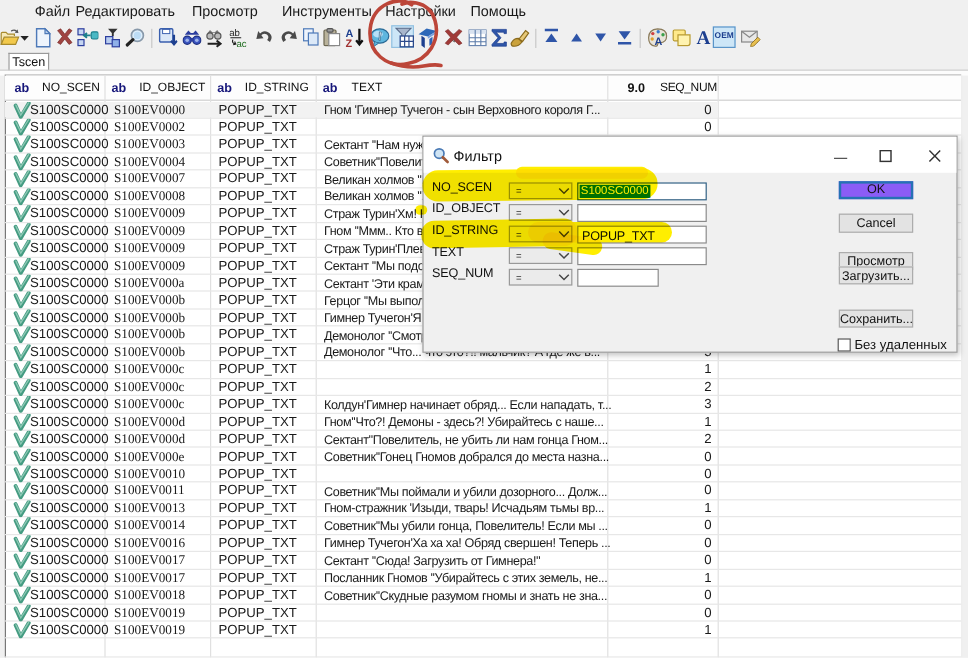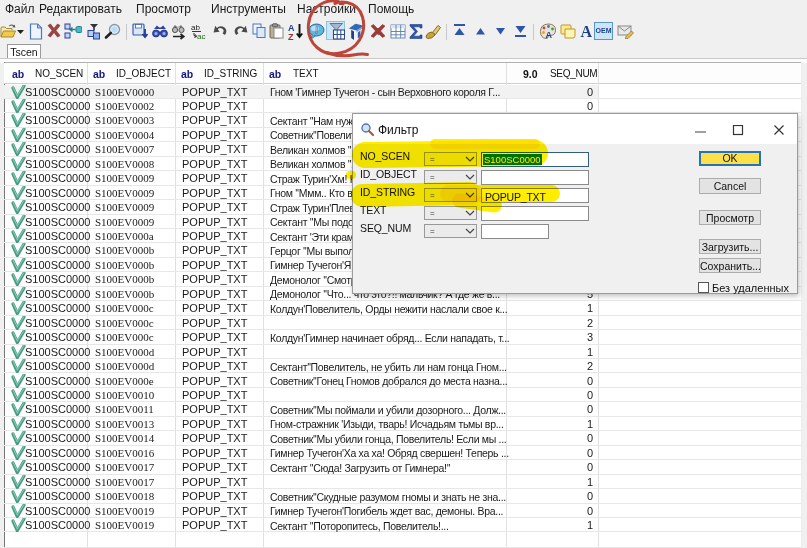--- a/index.html
+++ b/index.html
@@ -1,18 +1,18 @@
 <!DOCTYPE html>
 <html><head><meta charset="utf-8">
 <style>
 * { margin:0; padding:0; box-sizing:border-box; }
 html,body { width:807px; height:548px; overflow:hidden; background:#f0f0f0;
   font-family:"Liberation Sans",sans-serif; position:relative; }
 .menubar { position:absolute; left:0; top:0; width:807px; height:19px; background:#f0f0f0; }
-.menubar span { position:absolute; top:2px; font-size:12px; color:#1a1a1a; }
+.menubar span { position:absolute; top:2px; font-size:12px; color:#1a1a1a;margin-left:24px; }
 .ic { position:absolute; width:20px; height:18px; }
 .sep { position:absolute; top:24px; width:1px; height:16px; background:#c8c8c8; }
 .tab { position:absolute; left:7px; top:44px; width:34px; height:15px; background:#fff;
   border:1px solid #9a9a9a; border-bottom:none; font-size:10.5px; color:#111; text-align:center; line-height:14px; }
 .tabline { position:absolute; left:0; top:58px; width:807px; height:1px; background:#c9c9c9; }
 .grid { position:absolute; left:4px; top:62px; width:797px; height:486px; background:#fff;
   border-left:1px solid #777; border-top:1px solid #b0b0b0; }
 .hdr { position:absolute; left:4px; top:63px; width:797px; height:21px; background:#fdfdfd;
   border-bottom:1px solid #d0d0d0; }
 .hdr .ab { position:absolute; top:5px; font-size:10.5px; font-weight:bold; color:#16167a; }
@@ -380,21 +380,20 @@
     <span class="c5">5</span>
   </div>
 <div class="row" style="top:301.25px">
     <svg width="16" height="14" viewBox="0 0 16 14" style="position:absolute;left:6px;top:0px">
       <path d="M3 3 L7.3 12.5 L14 1" fill="none" stroke="#459c82" stroke-width="3.2" stroke-linejoin="round" stroke-linecap="round"></path>
       <path d="M3.2 2.6 L7.3 11 L13.8 0.8" fill="none" stroke="#8cc8b4" stroke-width="1.1" stroke-linecap="round"></path>
     </svg>
     <span class="c1">S100SC0000</span>
     <span class="c2">S100EV000c</span>
     <span class="c3">POPUP_TXT</span>
-    <span class="c4">Колдун'Повелитель, Орды нежити наслали свое к...</span>
     <span class="c5">1</span>
   </div>
 <div class="row" style="top:315.70px">
     <svg width="16" height="14" viewBox="0 0 16 14" style="position:absolute;left:6px;top:0px">
       <path d="M3 3 L7.3 12.5 L14 1" fill="none" stroke="#459c82" stroke-width="3.2" stroke-linejoin="round" stroke-linecap="round"></path>
       <path d="M3.2 2.6 L7.3 11 L13.8 0.8" fill="none" stroke="#8cc8b4" stroke-width="1.1" stroke-linecap="round"></path>
     </svg>
     <span class="c1">S100SC0000</span>
     <span class="c2">S100EV000c</span>
     <span class="c3">POPUP_TXT</span>
@@ -412,20 +411,21 @@
     <span class="c5">3</span>
   </div>
 <div class="row" style="top:344.60px">
     <svg width="16" height="14" viewBox="0 0 16 14" style="position:absolute;left:6px;top:0px">
       <path d="M3 3 L7.3 12.5 L14 1" fill="none" stroke="#459c82" stroke-width="3.2" stroke-linejoin="round" stroke-linecap="round"></path>
       <path d="M3.2 2.6 L7.3 11 L13.8 0.8" fill="none" stroke="#8cc8b4" stroke-width="1.1" stroke-linecap="round"></path>
     </svg>
     <span class="c1">S100SC0000</span>
     <span class="c2">S100EV000d</span>
     <span class="c3">POPUP_TXT</span>
+    <span class="c4">Гном''Что?! Демоны - здесь?! Убирайтесь с наше...</span>
     <span class="c5">1</span>
   </div>
 <div class="row" style="top:359.05px">
     <svg width="16" height="14" viewBox="0 0 16 14" style="position:absolute;left:6px;top:0px">
       <path d="M3 3 L7.3 12.5 L14 1" fill="none" stroke="#459c82" stroke-width="3.2" stroke-linejoin="round" stroke-linecap="round"></path>
       <path d="M3.2 2.6 L7.3 11 L13.8 0.8" fill="none" stroke="#8cc8b4" stroke-width="1.1" stroke-linecap="round"></path>
     </svg>
     <span class="c1">S100SC0000</span>
     <span class="c2">S100EV000d</span>
     <span class="c3">POPUP_TXT</span>
@@ -509,20 +509,21 @@
     <span class="c5">0</span>
   </div>
 <div class="row" style="top:474.65px">
     <svg width="16" height="14" viewBox="0 0 16 14" style="position:absolute;left:6px;top:0px">
       <path d="M3 3 L7.3 12.5 L14 1" fill="none" stroke="#459c82" stroke-width="3.2" stroke-linejoin="round" stroke-linecap="round"></path>
       <path d="M3.2 2.6 L7.3 11 L13.8 0.8" fill="none" stroke="#8cc8b4" stroke-width="1.1" stroke-linecap="round"></path>
     </svg>
     <span class="c1">S100SC0000</span>
     <span class="c2">S100EV0017</span>
     <span class="c3">POPUP_TXT</span>
+    <span class="c4">Посланник Гномов ''Убирайтесь с этих земель, не...</span>
     <span class="c5">1</span>
   </div>
 <div class="row" style="top:489.10px">
     <svg width="16" height="14" viewBox="0 0 16 14" style="position:absolute;left:6px;top:0px">
       <path d="M3 3 L7.3 12.5 L14 1" fill="none" stroke="#459c82" stroke-width="3.2" stroke-linejoin="round" stroke-linecap="round"></path>
       <path d="M3.2 2.6 L7.3 11 L13.8 0.8" fill="none" stroke="#8cc8b4" stroke-width="1.1" stroke-linecap="round"></path>
     </svg>
     <span class="c1">S100SC0000</span>
     <span class="c2">S100EV0018</span>
     <span class="c3">POPUP_TXT</span>
@@ -530,32 +531,30 @@
     <span class="c5">0</span>
   </div>
 <div class="row" style="top:503.55px">
     <svg width="16" height="14" viewBox="0 0 16 14" style="position:absolute;left:6px;top:0px">
       <path d="M3 3 L7.3 12.5 L14 1" fill="none" stroke="#459c82" stroke-width="3.2" stroke-linejoin="round" stroke-linecap="round"></path>
       <path d="M3.2 2.6 L7.3 11 L13.8 0.8" fill="none" stroke="#8cc8b4" stroke-width="1.1" stroke-linecap="round"></path>
     </svg>
     <span class="c1">S100SC0000</span>
     <span class="c2">S100EV0019</span>
     <span class="c3">POPUP_TXT</span>
-    <span class="c4">Гимнер Тучегон'Погибель ждет вас, демоны. Вра...</span>
     <span class="c5">0</span>
   </div>
 <div class="row" style="top:518.00px">
     <svg width="16" height="14" viewBox="0 0 16 14" style="position:absolute;left:6px;top:0px">
       <path d="M3 3 L7.3 12.5 L14 1" fill="none" stroke="#459c82" stroke-width="3.2" stroke-linejoin="round" stroke-linecap="round"></path>
       <path d="M3.2 2.6 L7.3 11 L13.8 0.8" fill="none" stroke="#8cc8b4" stroke-width="1.1" stroke-linecap="round"></path>
     </svg>
     <span class="c1">S100SC0000</span>
     <span class="c2">S100EV0019</span>
     <span class="c3">POPUP_TXT</span>
-    <span class="c4">Сектант ''Поторопитесь, Повелитель!...</span>
     <span class="c5">1</span>
   </div>
 <div class="dlg">
   <div class="title"></div>
   <svg style="position:absolute;left:7px;top:8px" width="15" height="15" viewBox="0 0 15 15">
     <circle cx="6" cy="6" r="4" fill="#cfe4f4" stroke="#4a7ab5" stroke-width="1.4"></circle>
     <path d="M9 9 L13 13" stroke="#a05a3a" stroke-width="2.2" stroke-linecap="round"></path>
   </svg>
   <div class="tname">Фильтр</div>
   <svg style="position:absolute;left:340px;top:11px" width="100" height="12" viewBox="0 0 100 12">
@@ -594,24 +593,24 @@
   </svg>
   <div class="fld" style="top:37.5px;border-color:#305f82;">
       <span style="position:absolute;left:1px;top:1px;background:#0078d7;color:#fff;padding:0 1px;font-size:9.5px;height:11.5px;line-height:11.5px">S100SC0000</span>
     </div>
   <div class="fld" style="top:56px"></div>
   <div class="fld" style="top:74px">
       <span style="position:absolute;left:3px;top:2px;font-size:10.5px;letter-spacing:-0.2px">POPUP_TXT</span>
     </div>
   <div class="fld" style="top:92px"></div>
   <div class="fld" style="top:110px;width:68px"></div>
-  <div class="btn" style="top:37px;height:15px;border:2px solid #2572b4;background:#fde047;line-height:11px">OK</div>
+  <div class="btn" style="top:37px;height:15px;border:2px solid #2572b4;background:#8b5cf6;line-height:11px">OK</div>
   <div class="btn" style="top:63.5px">Cancel</div>
   <div class="btn" style="top:95.5px;height:15px">Просмотр</div>
-  <div class="btn" style="top:125px;height:15px">Загрузить...</div>
+  <div class="btn" style="top:108px;height:15px">Загрузить...</div>
   <div class="btn" style="top:144px;height:15px">Сохранить...</div>
   <div style="position:absolute;left:345px;top:168px;width:11px;height:11px;background:#fff;border:1px solid #555"></div>
   <div style="position:absolute;left:359px;top:168px;font-size:11px;color:#111">Без удаленных</div>
 </div>
 <div class="hl" style="left:352px;top:141px;width:196px;height:26px;border-radius:13px;transform:rotate(-0.6deg)"></div>
 <div class="hl" style="left:430px;top:139px;width:110px;height:10px;border-radius:6px"></div>
 <div class="hl" style="left:351px;top:183px;width:130px;height:23px;border-radius:11px;transform:rotate(-1deg)"></div>
 <div class="hl" style="left:440px;top:185px;width:120px;height:17px;border-radius:9px"></div>
 <div class="hl" style="left:452px;top:196px;width:50px;height:14px;border-radius:8px;transform:rotate(8deg)"></div>
 <div class="hl" style="left:346px;top:171px;width:10px;height:8px;border-radius:4px"></div>

